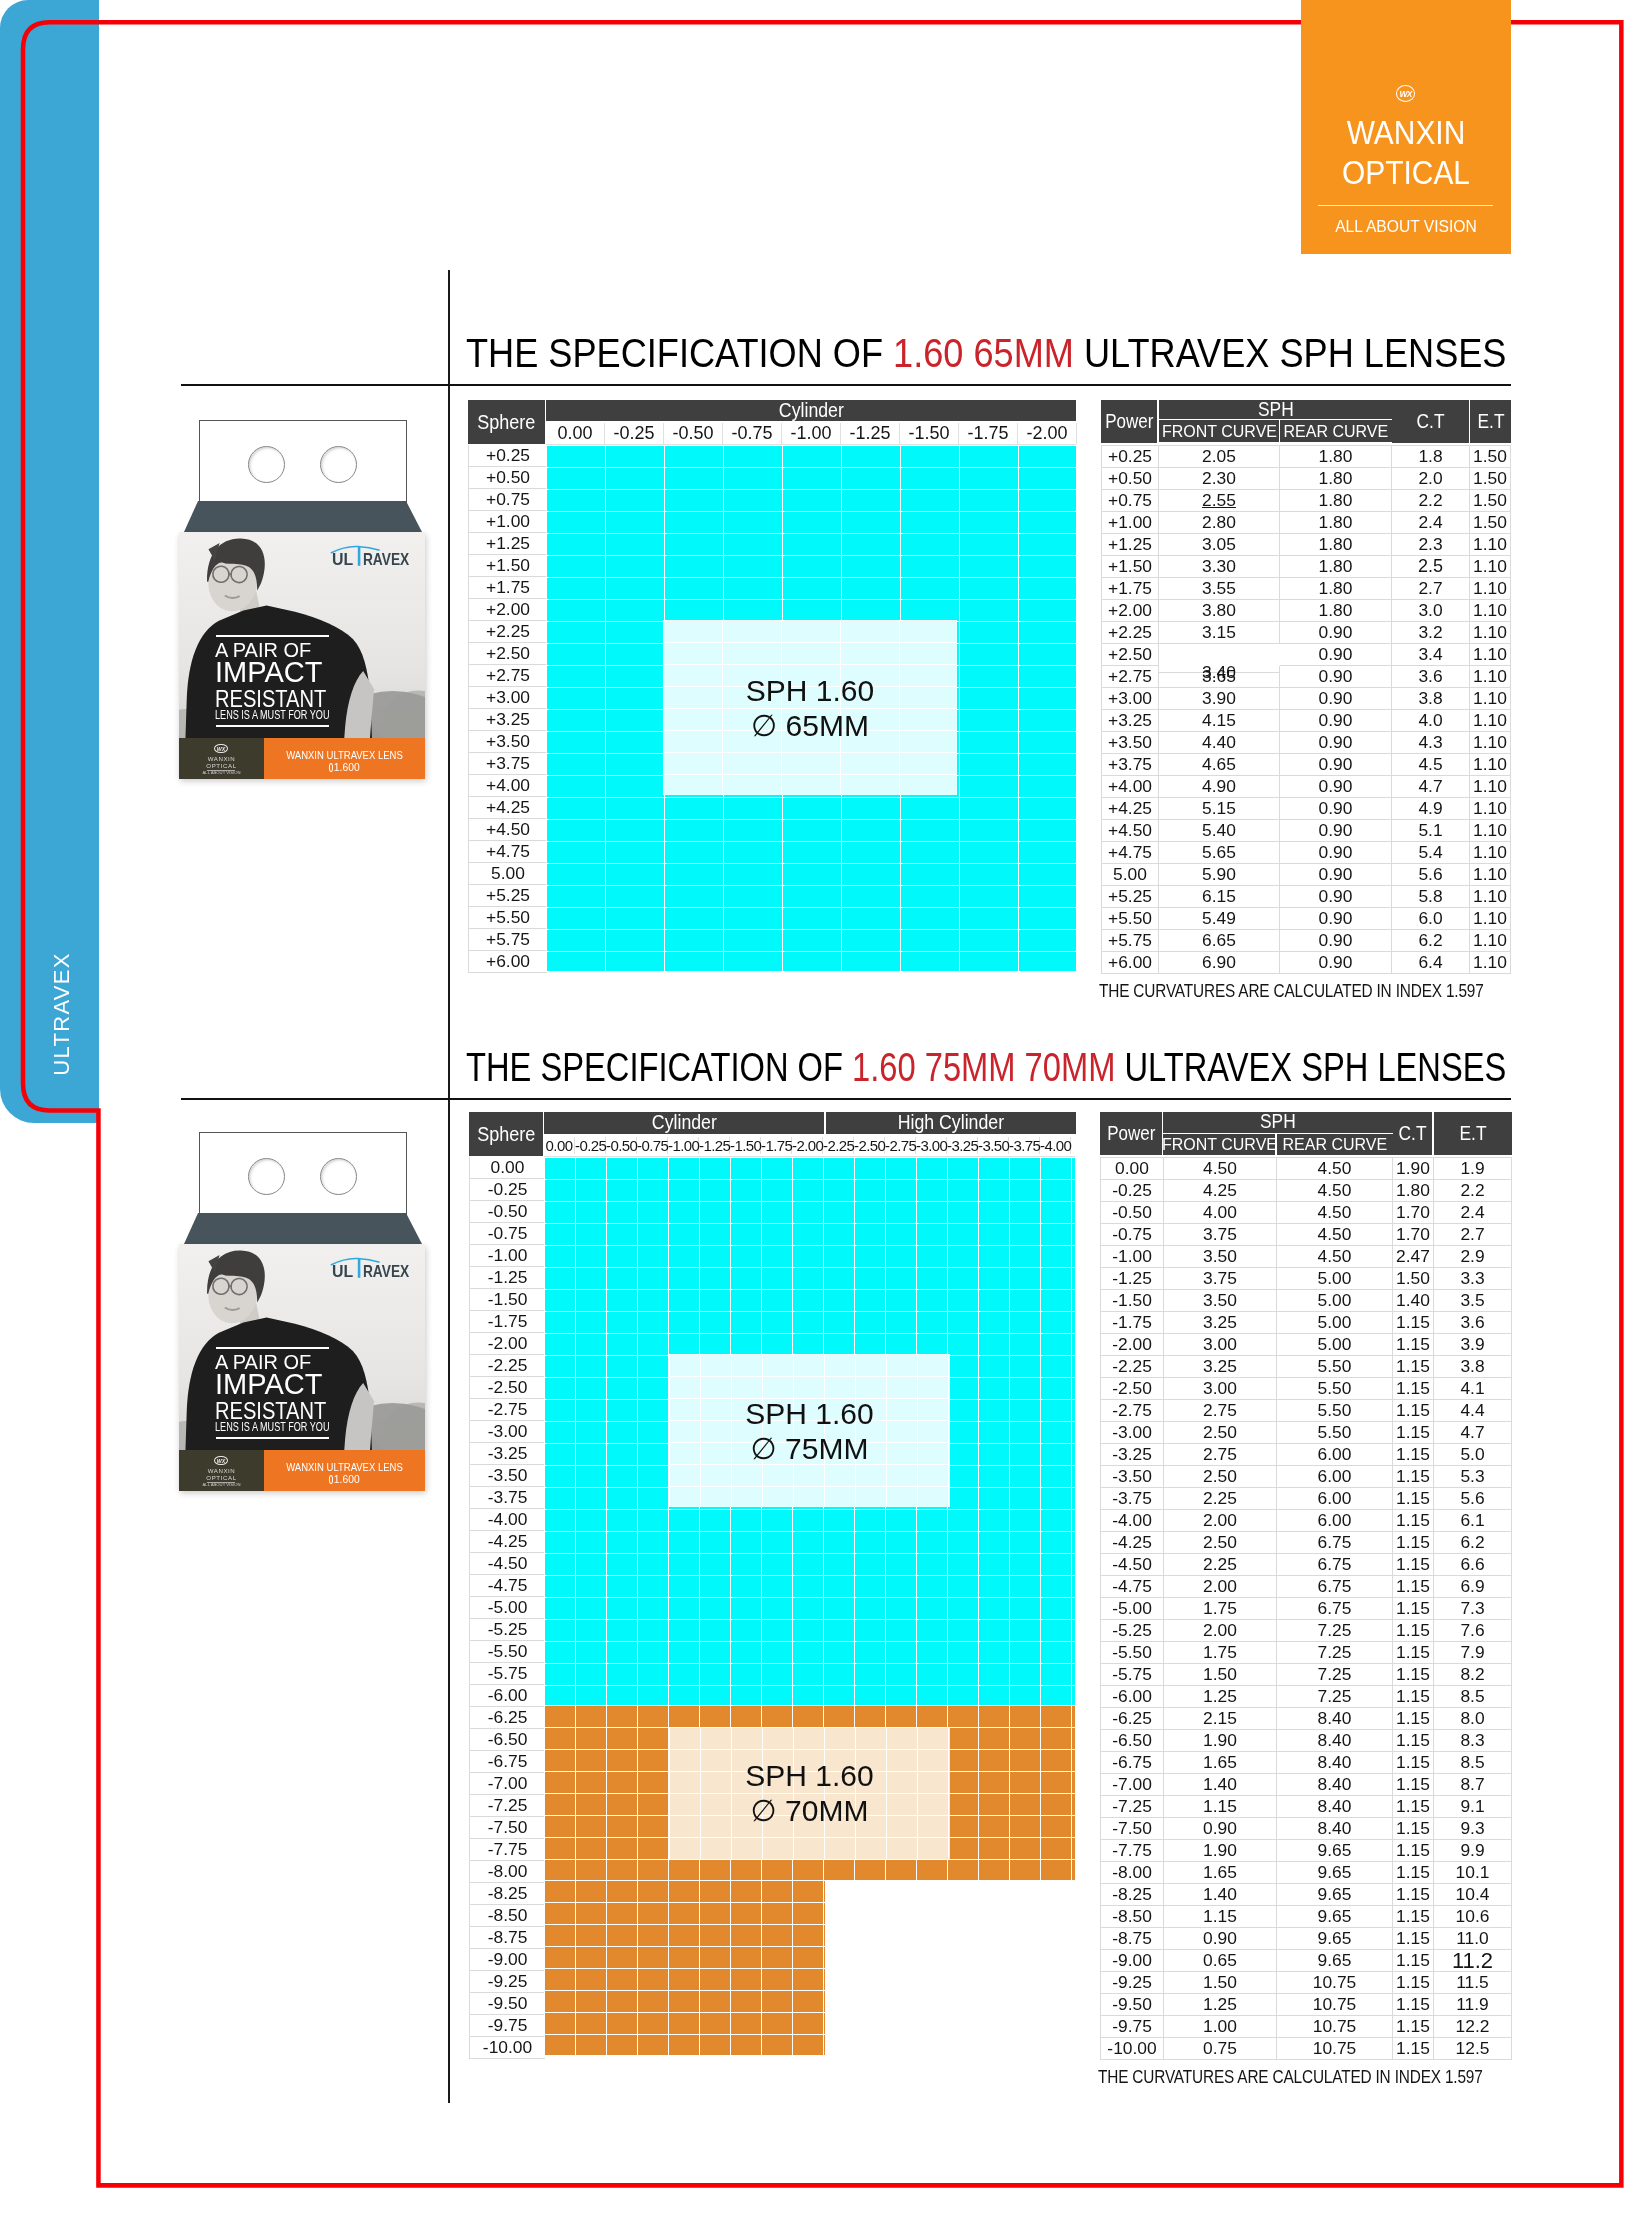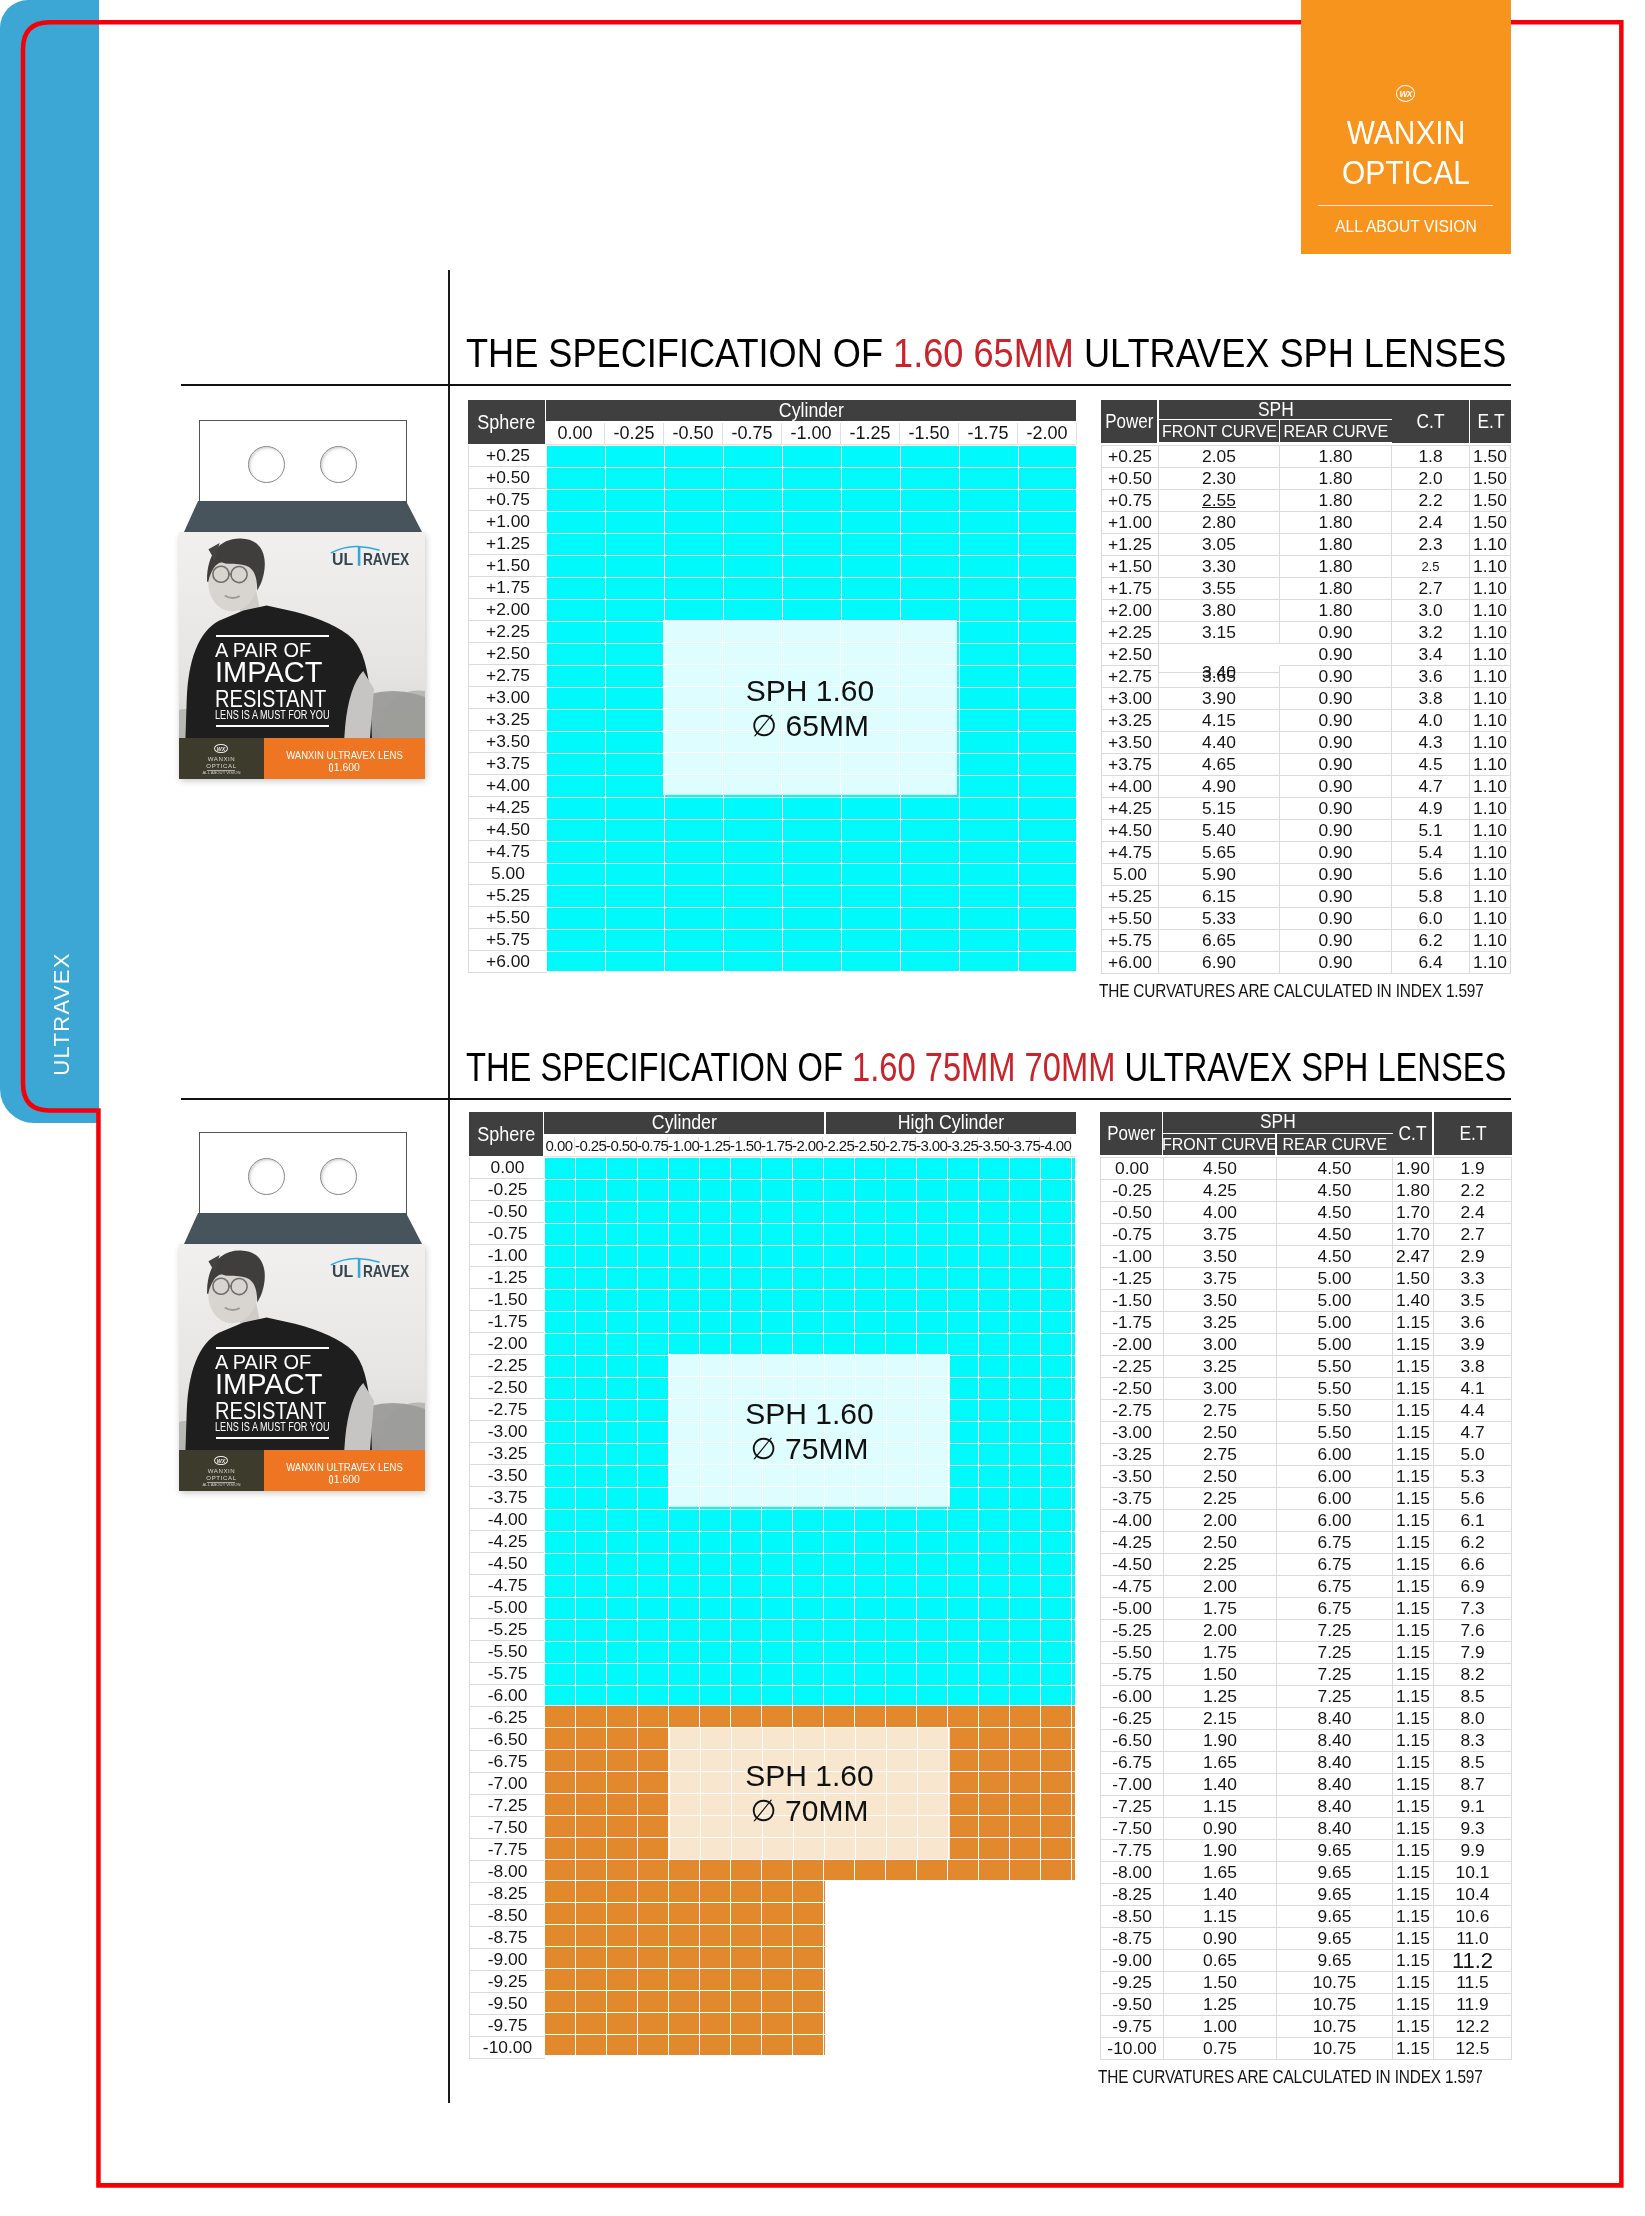--- a/index.html
+++ b/index.html
@@ -203,21 +203,21 @@
     <div class="cell" style="font-size:17.4px;">2.4</div>
     <div class="cell" style="font-size:17.4px;">1.50</div>
     <div class="cell" style="font-size:17.4px;">+1.25</div>
     <div class="cell" style="font-size:17.4px;">3.05</div>
     <div class="cell" style="font-size:17.4px;">1.80</div>
     <div class="cell" style="font-size:17.4px;">2.3</div>
     <div class="cell" style="font-size:17.4px;">1.10</div>
     <div class="cell" style="font-size:17.4px;">+1.50</div>
     <div class="cell" style="font-size:17.4px;">3.30</div>
     <div class="cell" style="font-size:17.4px;">1.80</div>
-    <div class="cell" style="font-size:13px;">2.5</div>
+    <div class="cell" style="font-size:18px;">2.5</div>
     <div class="cell" style="font-size:17.4px;">1.10</div>
     <div class="cell" style="font-size:17.4px;">+1.75</div>
     <div class="cell" style="font-size:17.4px;">3.55</div>
     <div class="cell" style="font-size:17.4px;">1.80</div>
     <div class="cell" style="font-size:17.4px;">2.7</div>
     <div class="cell" style="font-size:17.4px;">1.10</div>
     <div class="cell" style="font-size:17.4px;">+2.00</div>
     <div class="cell" style="font-size:17.4px;">3.80</div>
     <div class="cell" style="font-size:17.4px;">1.80</div>
     <div class="cell" style="font-size:17.4px;">3.0</div>
@@ -281,21 +281,21 @@
     <div class="cell" style="font-size:17.4px;">5.90</div>
     <div class="cell" style="font-size:17.4px;">0.90</div>
     <div class="cell" style="font-size:17.4px;">5.6</div>
     <div class="cell" style="font-size:17.4px;">1.10</div>
     <div class="cell" style="font-size:17.4px;">+5.25</div>
     <div class="cell" style="font-size:17.4px;">6.15</div>
     <div class="cell" style="font-size:17.4px;">0.90</div>
     <div class="cell" style="font-size:17.4px;">5.8</div>
     <div class="cell" style="font-size:17.4px;">1.10</div>
     <div class="cell" style="font-size:17.4px;">+5.50</div>
-    <div class="cell" style="font-size:17.4px;">5.33</div>
+    <div class="cell" style="font-size:17.4px;">5.49</div>
     <div class="cell" style="font-size:17.4px;">0.90</div>
     <div class="cell" style="font-size:17.4px;">6.0</div>
     <div class="cell" style="font-size:17.4px;">1.10</div>
     <div class="cell" style="font-size:17.4px;">+5.75</div>
     <div class="cell" style="font-size:17.4px;">6.65</div>
     <div class="cell" style="font-size:17.4px;">0.90</div>
     <div class="cell" style="font-size:17.4px;">6.2</div>
     <div class="cell" style="font-size:17.4px;">1.10</div>
     <div class="cell" style="font-size:17.4px;">+6.00</div>
     <div class="cell" style="font-size:17.4px;">6.90</div>

